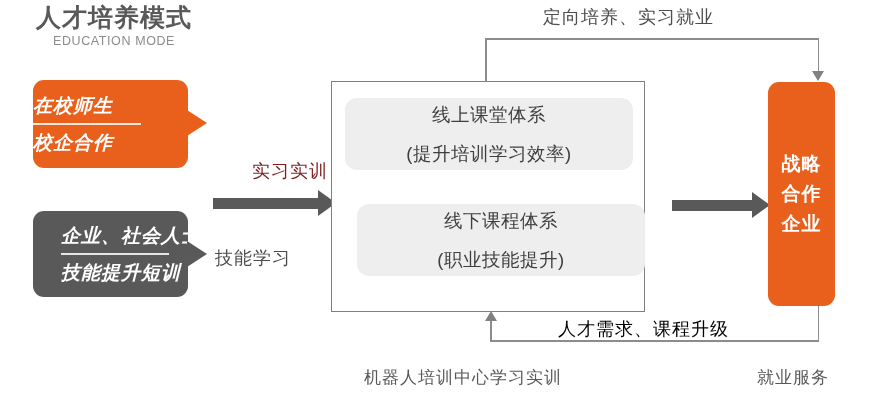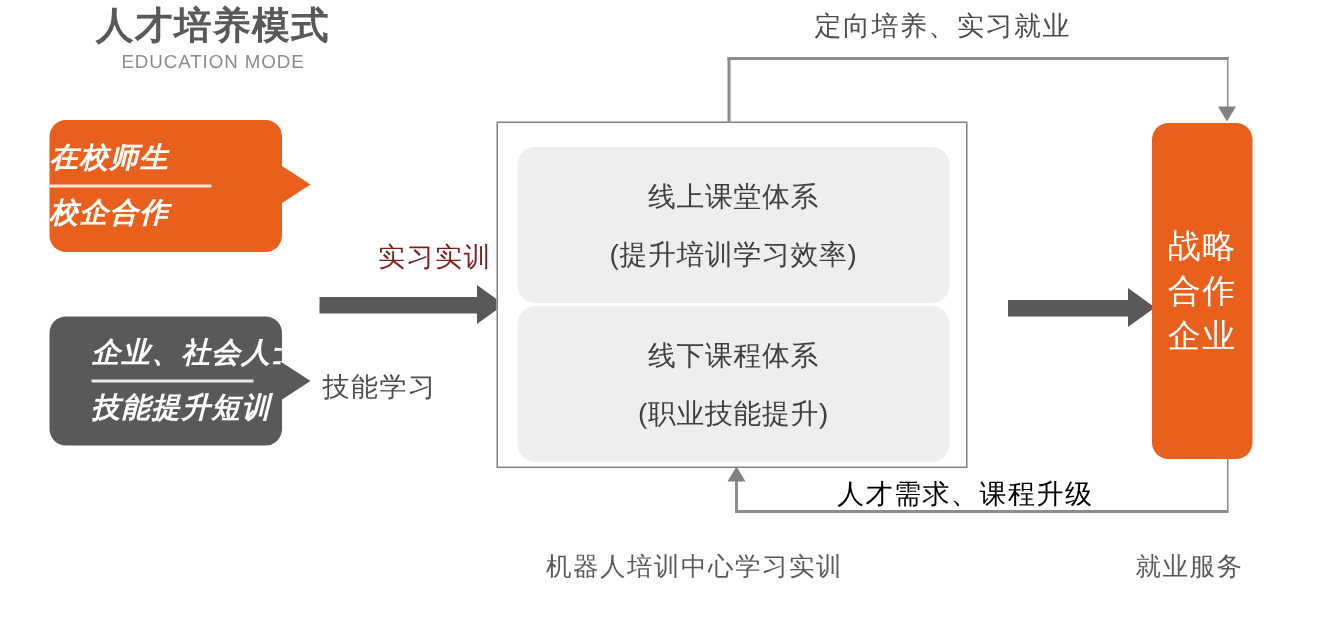--- a/index.html
+++ b/index.html
@@ -12,21 +12,21 @@
     font-family: "Liberation Sans", "DejaVu Sans", sans-serif;
     color: #4d4d4d;
     overflow: hidden;
   }
   #stage {
     position: relative;
     width: 880px; height: 412px;
   }
 
   
-  #title-block { position: absolute; left: 36px; top: 2px; margin-left: 28px; }
+  #title-block { position: absolute; left: 36px; top: 2px; }
   #title-main {
     font-size: 25px;
     font-weight: bold;
     color: #595959;
     letter-spacing: 1px;
     line-height: 30px;
     white-space: nowrap;
   }
   #title-sub {
     font-size: 12.5px;
@@ -126,52 +126,52 @@
     position: absolute;
     left: 331px; top: 81px;
     width: 314px; height: 231px;
     border: 1.6px solid #808080;
     background: #ffffff;
   }
   .inner-card {
     position: absolute;
     left: 13px;
     width: 288px;
-    height: 104px;
+    height: 72px;
     background: #eeeeee;
     border-radius: 12px;
     display: flex;
     flex-direction: column;
     align-items: center;
     justify-content: center;
     color: #3f3f3f;
     gap: 12px;
   }
   #card-online { top: 16px; }
-  #card-offline { top: 122px; }
+  #card-offline { top: 122px; margin-left: 12px; }
   .inner-card .l1 {
     font-size: 18.5px; line-height: 27px; letter-spacing: 0.5px; white-space: nowrap;
   }
   .inner-card .l2 {
     font-size: 18.5px; line-height: 27px; letter-spacing: 0.5px; white-space: nowrap;
   }
 
   
   #right-box {
     position: absolute;
     left: 768px; top: 82px;
     width: 67px; height: 224px;
     background: #E8601C;
     border-radius: 11px;
     color: #ffffff;
     display: flex; flex-direction: column;
     align-items: center; justify-content: center;
   }
   #right-box .rl {
-    font-size: 22px; font-weight: normal; line-height: 30px; letter-spacing: 1px;
+    font-size: 19px; font-weight: bold; line-height: 30px; letter-spacing: 1px;
   }
 
   
   .conn { position: absolute; background: #8c8c8c; }
   .conn-h { height: 1.6px; }
   .conn-v { width: 1.6px; }
   .arrowhead { position: absolute; width: 0; height: 0; }
   .arrow-down {
     border-left: 6px solid transparent;
     border-right: 6px solid transparent;

